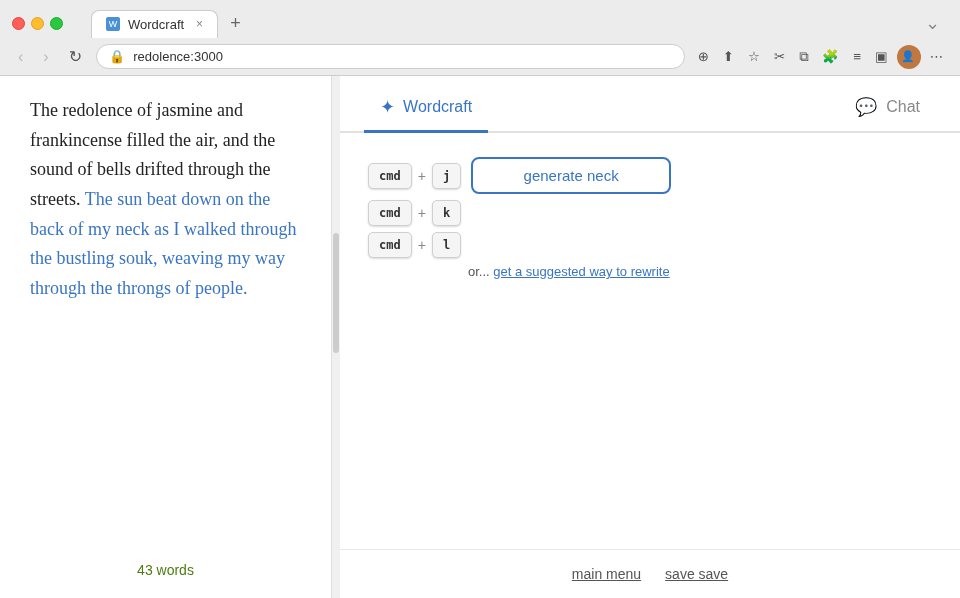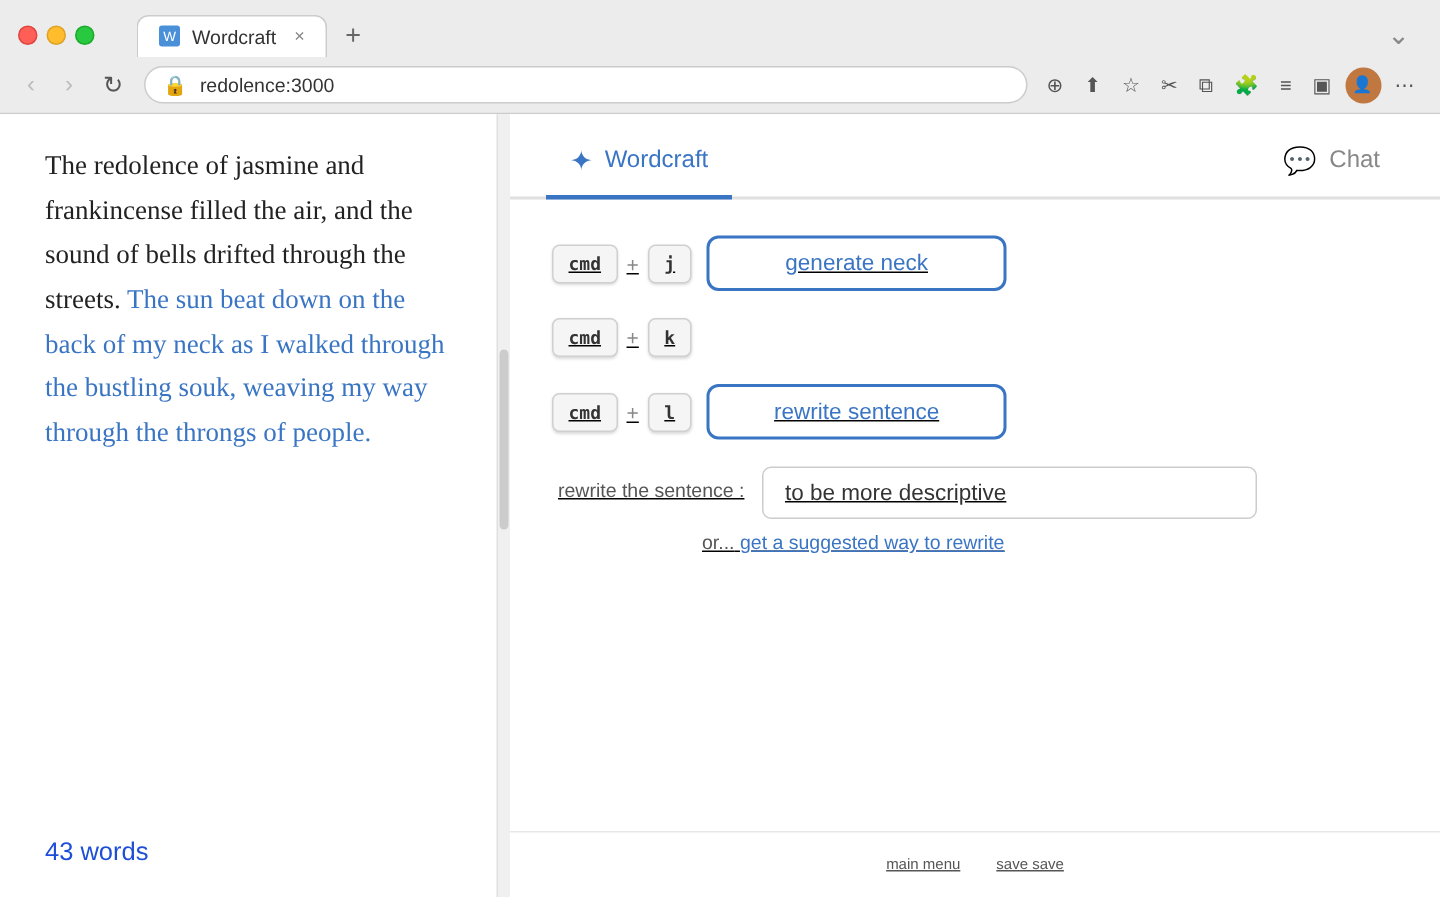--- a/index.html
+++ b/index.html
@@ -189,23 +189,23 @@
       line-height: 1.65;
       color: #222;
       flex: 1;
     }
 
     .editor-text .highlighted {
       color: #3a75c4;
     }
 
     .word-count {
-      text-align: left;
-      color: #1d4ed8;
-      font-size: 17px;
+      text-align: center;
+      color: #4d7c0f;
+      font-size: 14px;
       margin-top: 16px;
     }
 
     
     .scrollbar-area {
       width: 8px;
       background: #f0f0f0;
       flex-shrink: 0;
       position: relative;
     }
@@ -257,22 +257,21 @@
     .pane-tab-icon {
       font-size: 18px;
     }
 
     
     .controls-content {
       padding: 24px 28px;
       flex: 1;
       display: flex;
       flex-direction: column;
-      gap: 18px;
-      text-decoration: underline;
+      gap: 6px;
     }
 
     .control-row {
       display: flex;
       align-items: center;
       gap: 10px;
     }
 
     .kbd-group {
       display: flex;
@@ -354,21 +353,21 @@
     
     .controls-footer {
       padding: 16px 28px;
       border-top: 1px solid #e8e8e8;
       display: flex;
       gap: 24px;
       justify-content: center;
     }
 
     .footer-link {
-      font-size: 10px;
+      font-size: 14px;
       color: #555;
       text-decoration: underline;
       cursor: pointer;
       background: none;
       border: none;
     }
   </style>
 </head>
 <body>
 
@@ -459,28 +458,23 @@
           <span class="kbd">k</span>
         </div>
       </div>
 
       <div class="control-row">
         <div class="kbd-group">
           <span class="kbd">cmd</span>
           <span class="plus-sign">+</span>
           <span class="kbd">l</span>
         </div>
-        <button class="control-btn">rewrite sentence</button>
       </div>
 
       <div class="rewrite-section">
-        <div class="rewrite-label-row">
-          <span class="rewrite-label">rewrite the sentence :</span>
-          <input class="rewrite-input" type="text" value="to be more descriptive" placeholder="to be more descriptive" style="">
-        </div>
         <div class="suggested-link">
           <span>or...</span>
           <a>get a suggested way to rewrite</a>
         </div>
       </div>
 
     </div>
 
     <div class="controls-footer">
       <button class="footer-link">main menu</button>

